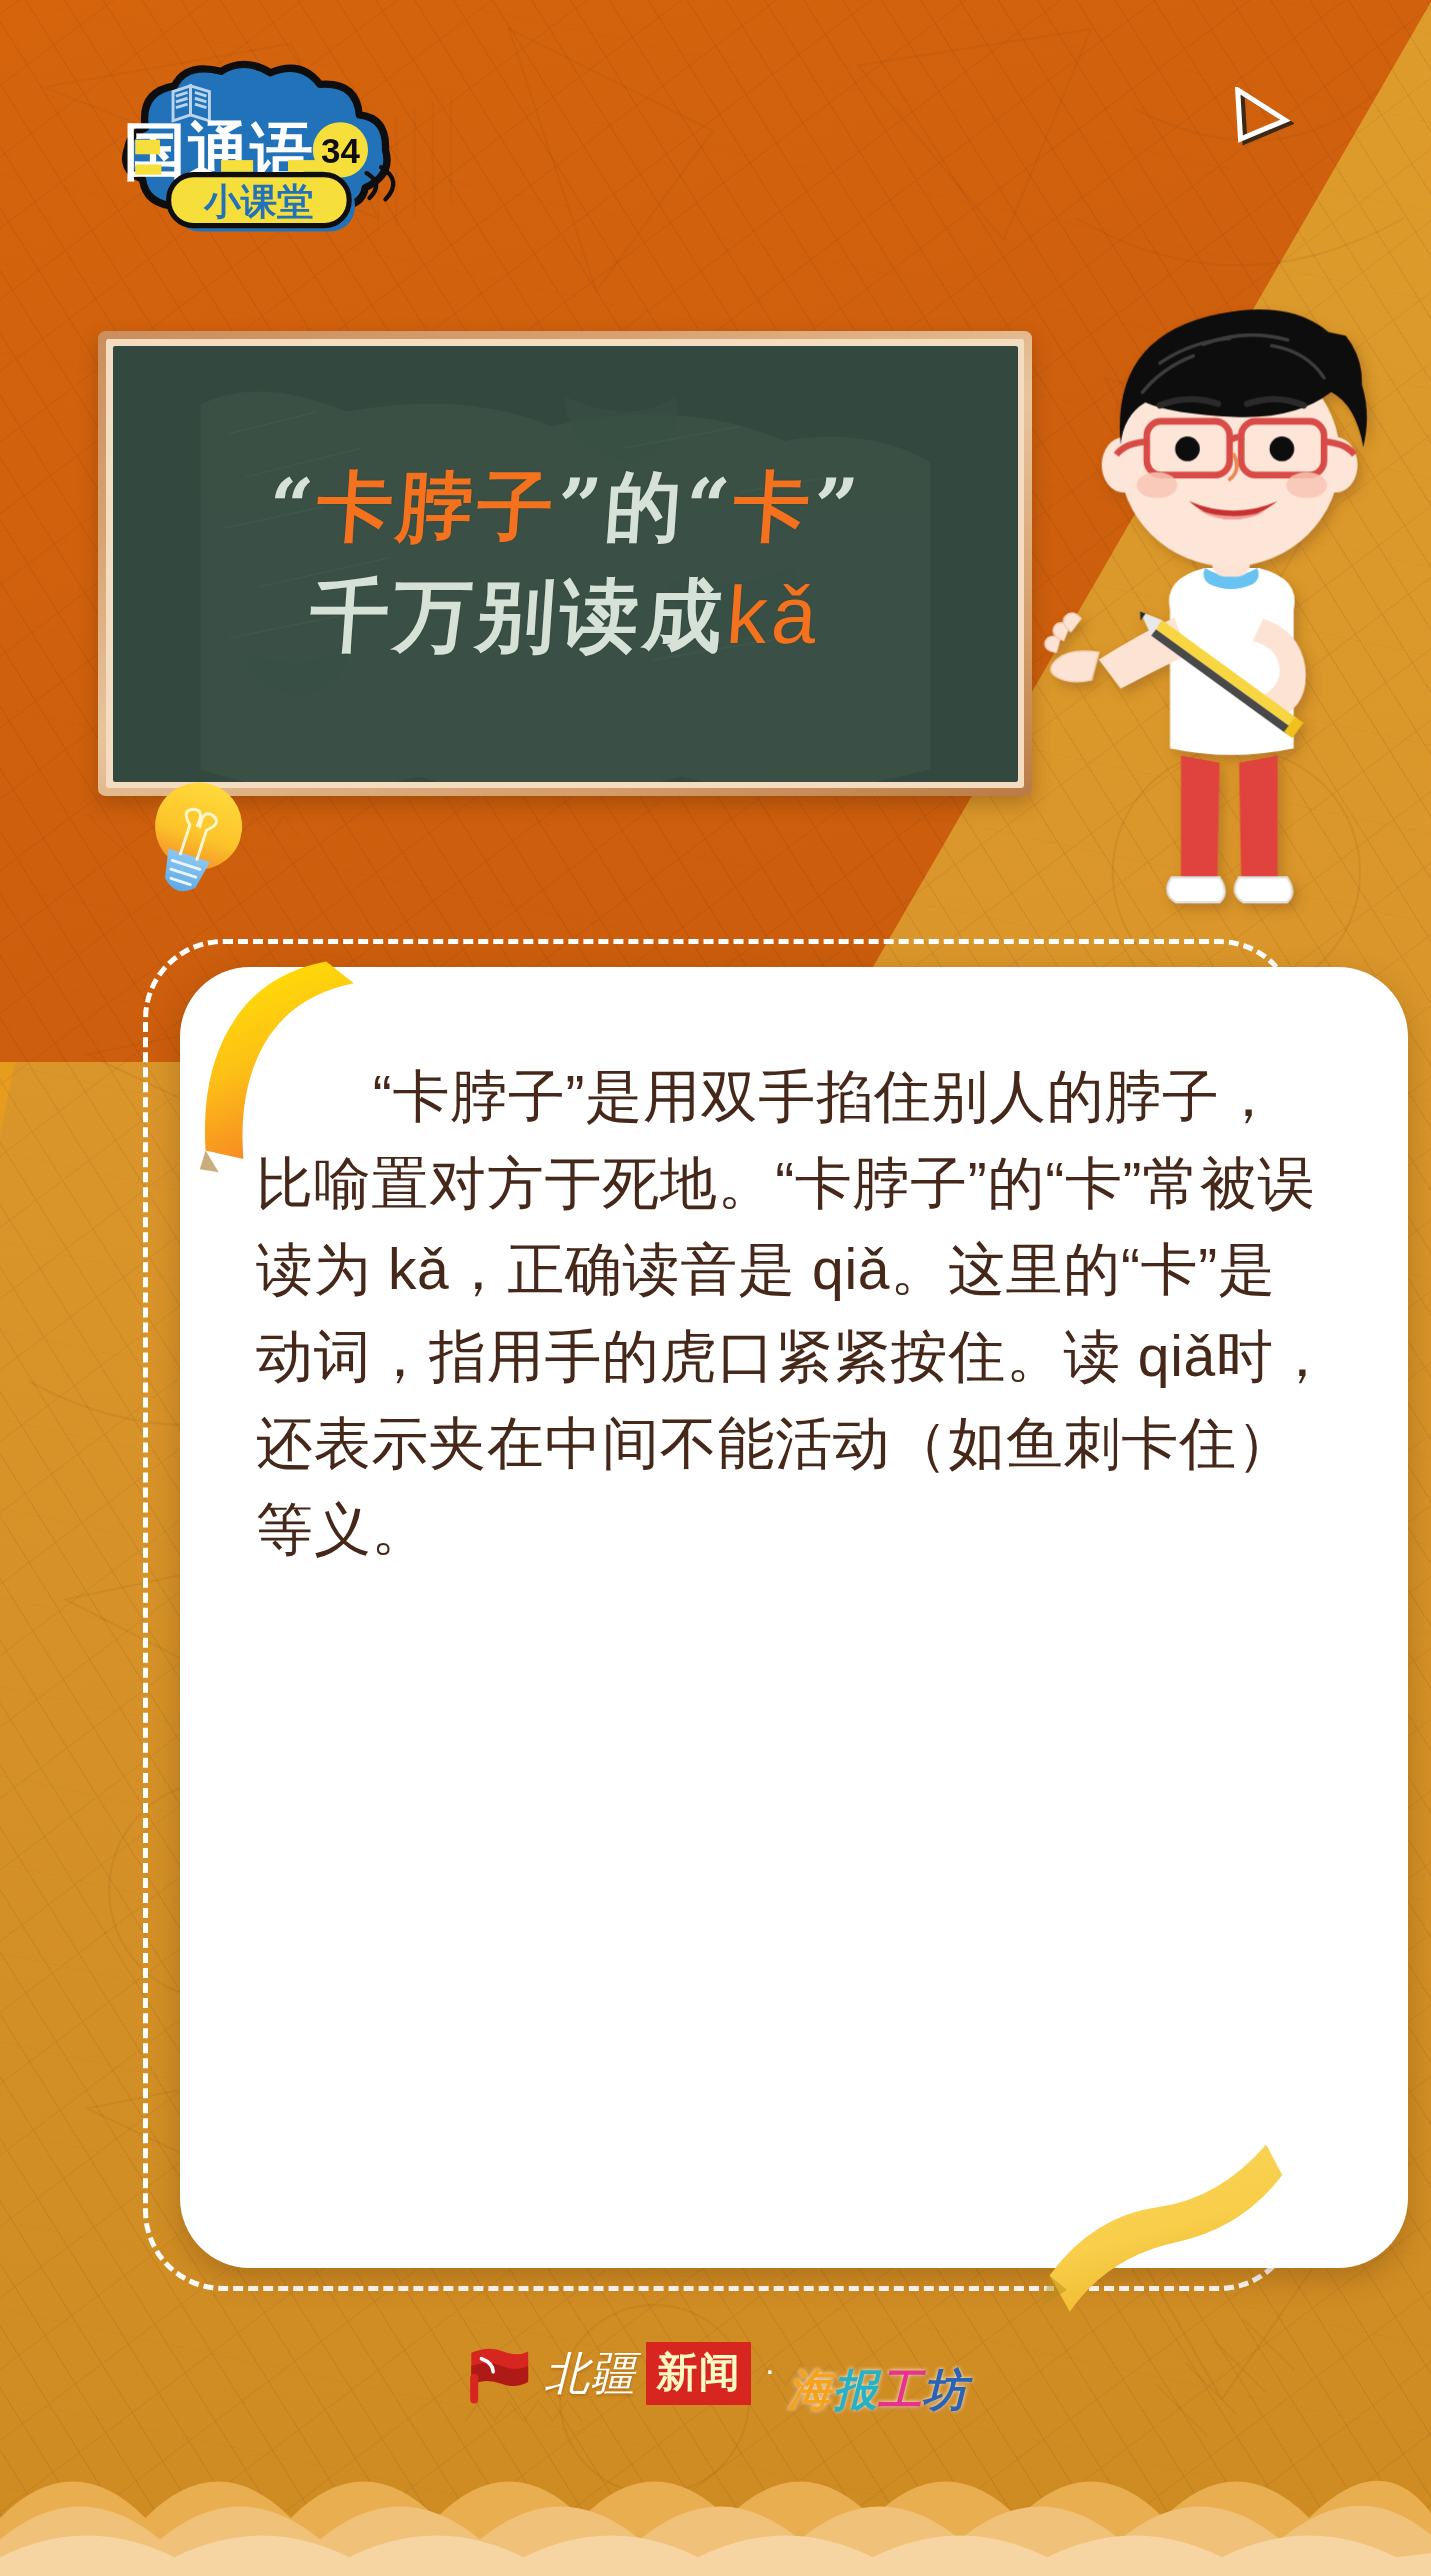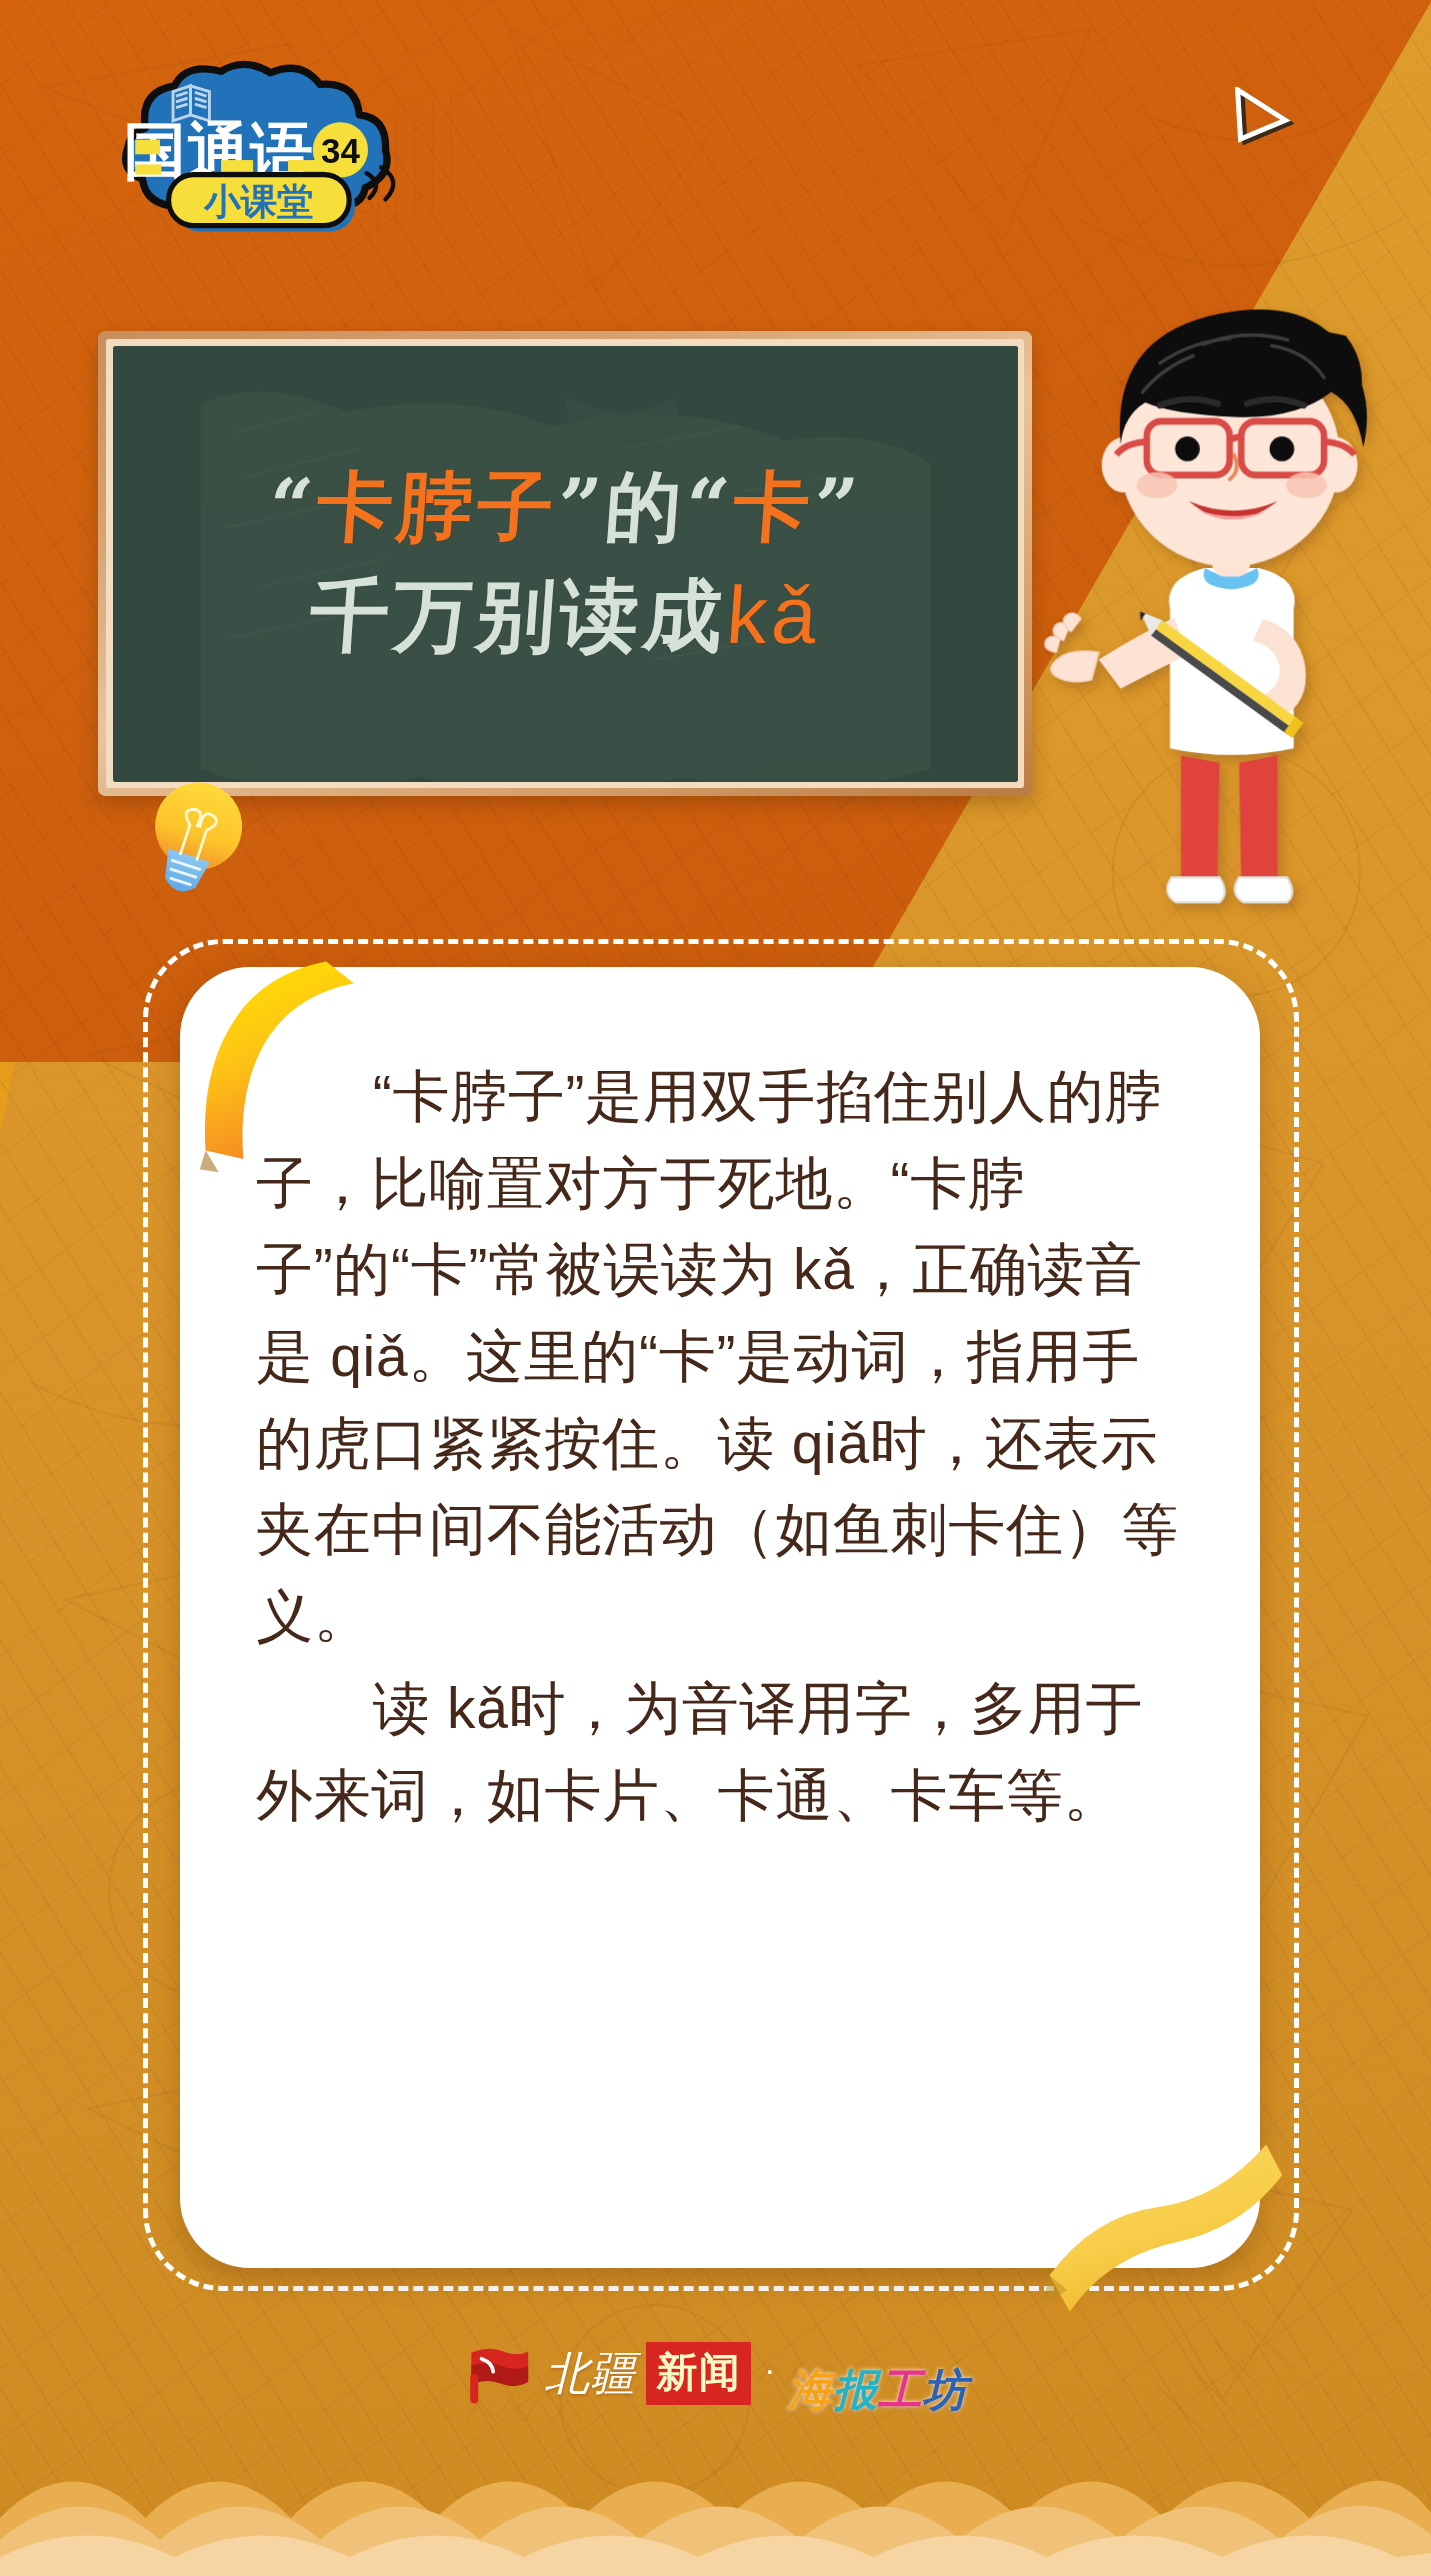--- a/index.html
+++ b/index.html
@@ -107,21 +107,21 @@
   .card-dash{
     position:absolute; left:143px; top:939px;
     width:1156px; height:1352px;
     border:5.1px dashed #FFFFFF;
     border-radius:80px;
     pointer-events:none;
     z-index:3;
   }
   .card{
     position:absolute; left:180px; top:967px;
-    width:1080px; height:1301px;
+    width:1228px; height:1301px;
     background:#FFFFFF;
     border-radius:70px;
     z-index:4;
     box-shadow:0 10.2px 29px rgba(90,48,6,.28);
   }
   .card-body{
     padding:86px 76px 44px 76px;
     color:#46281A;
     font-family:"Liberation Sans", sans-serif;
     font-size:57px;
@@ -407,21 +407,20 @@
         <path d="M228 352 q46 26 94 2 q-48 14 -94 -2 Z" fill="#F0A0A0"></path>
       </g>
     </svg>
   </div>
 
   <div class="card-dash"></div>
 
   <div class="card">
     <div class="card-body">
       <p>“卡脖子”是用双手掐住别人的脖子，比喻置对方于死地。“卡脖子”的“卡”常被误读为 kǎ，正确读音是 qiǎ。这里的“卡”是动词，指用手的虎口紧紧按住。读 qiǎ时，还表示夹在中间不能活动（如鱼刺卡住）等义。</p>
-      <p>读 kǎ时，为音译用字，多用于外来词，如卡片、卡通、卡车等。</p>
     </div>
   </div>
 
   <svg class="ribbon ribbon-tl" viewBox="0 0 330 340">
     <defs>
       <linearGradient id="rg1" x1="0" y1="0" x2="0.3" y2="1">
         <stop offset="0%" stop-color="#FFE500"></stop>
         <stop offset="55%" stop-color="#FDC116"></stop>
         <stop offset="100%" stop-color="#F68B23"></stop>
       </linearGradient>

